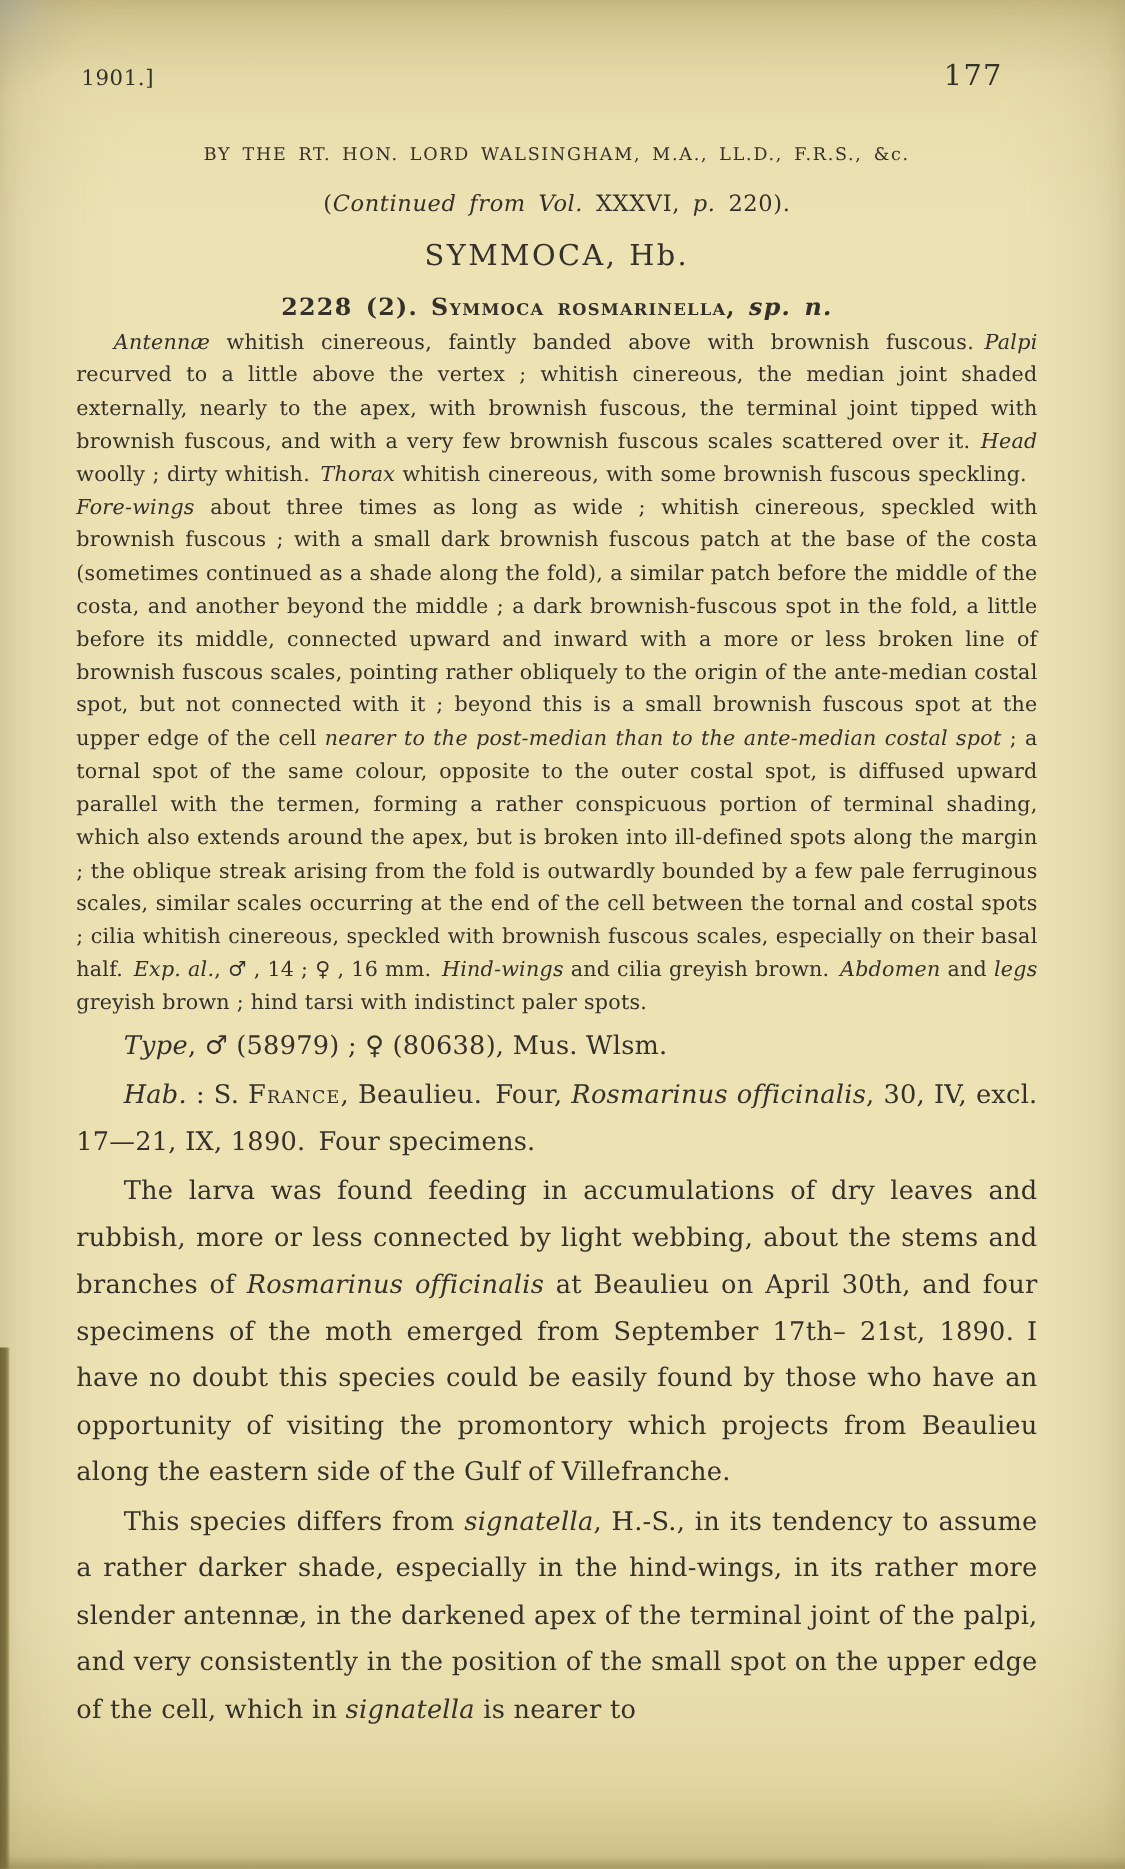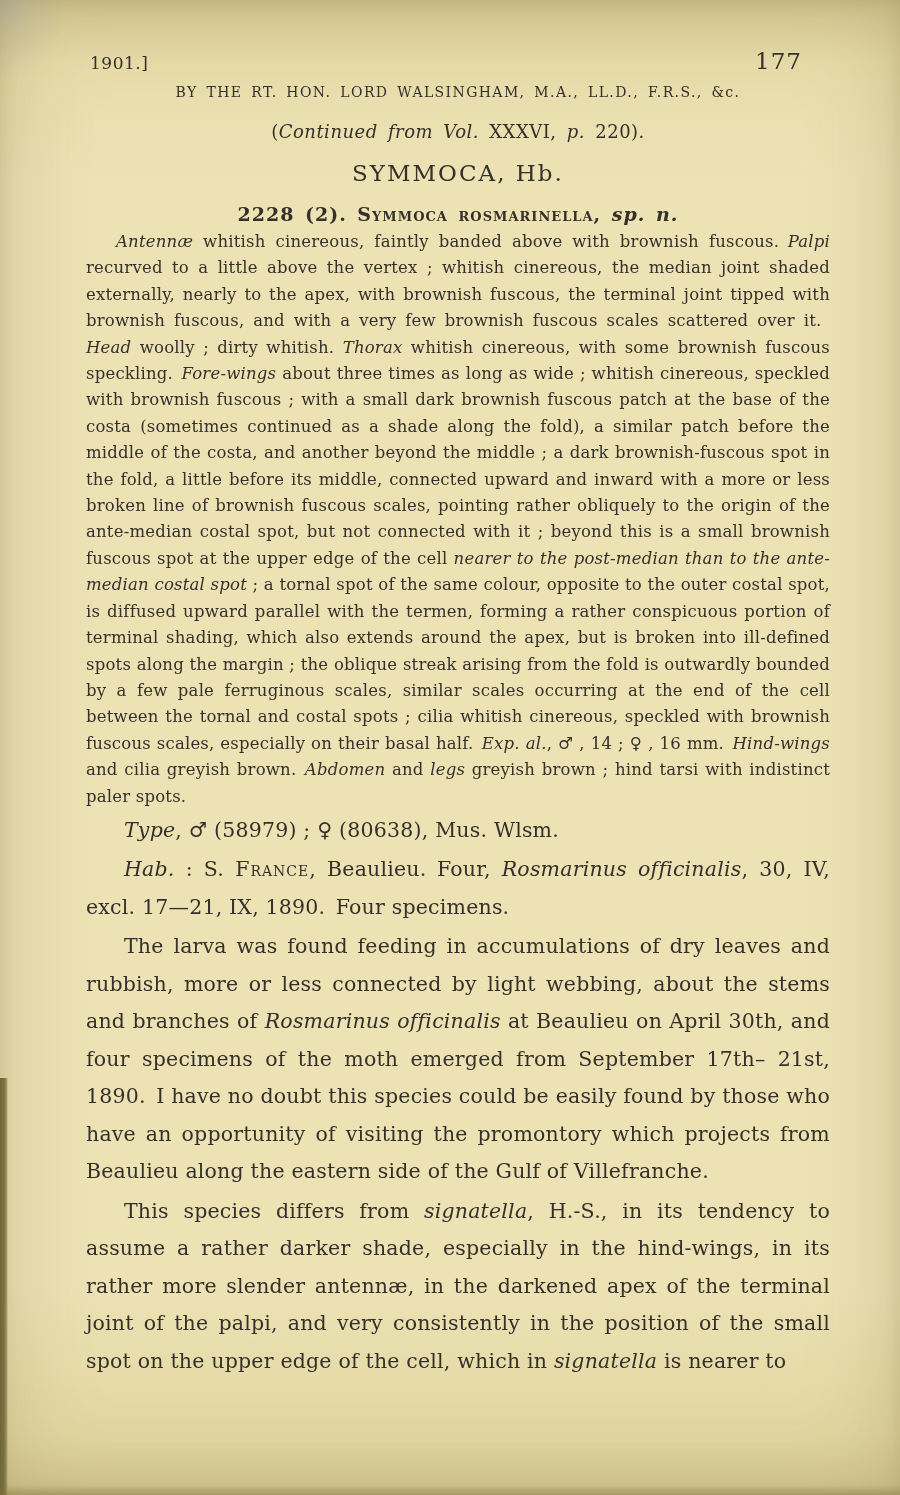--- a/index.html
+++ b/index.html
@@ -47,21 +47,21 @@
   .edge-bottom {
     position: absolute;
     left: 0; right: 0; bottom: 0;
     height: 10px;
     background: linear-gradient(0deg, rgba(140,125,70,0.45) 0%, rgba(140,125,70,0) 100%);
     pointer-events: none;
   }
 
   .content {
     position: relative;
-    padding: 48px 70px 0 86px;
+    padding: 48px 70px 0 61px;
   }
 
   .masthead {
     display: flex;
     justify-content: space-between;
     align-items: baseline;
     padding: 0 28px 0 4px;
   }
   .year-label {
     font-size: 17px;
@@ -78,21 +78,21 @@
     letter-spacing: 2.5px;
     word-spacing: 7px;
     margin-top: 32px;
     white-space: nowrap;
   }
   .byline {
     text-align: center;
     font-size: 14px;
     letter-spacing: 1.4px;
     word-spacing: 3px;
-    margin-top: 10px;
+    margin-top: 42px;
   }
   .continuation {
     text-align: center;
     font-size: 18px;
     letter-spacing: 0.5px;
     word-spacing: 4px;
     margin-top: 21px;
   }
   .genus-heading {
     text-align: center;

